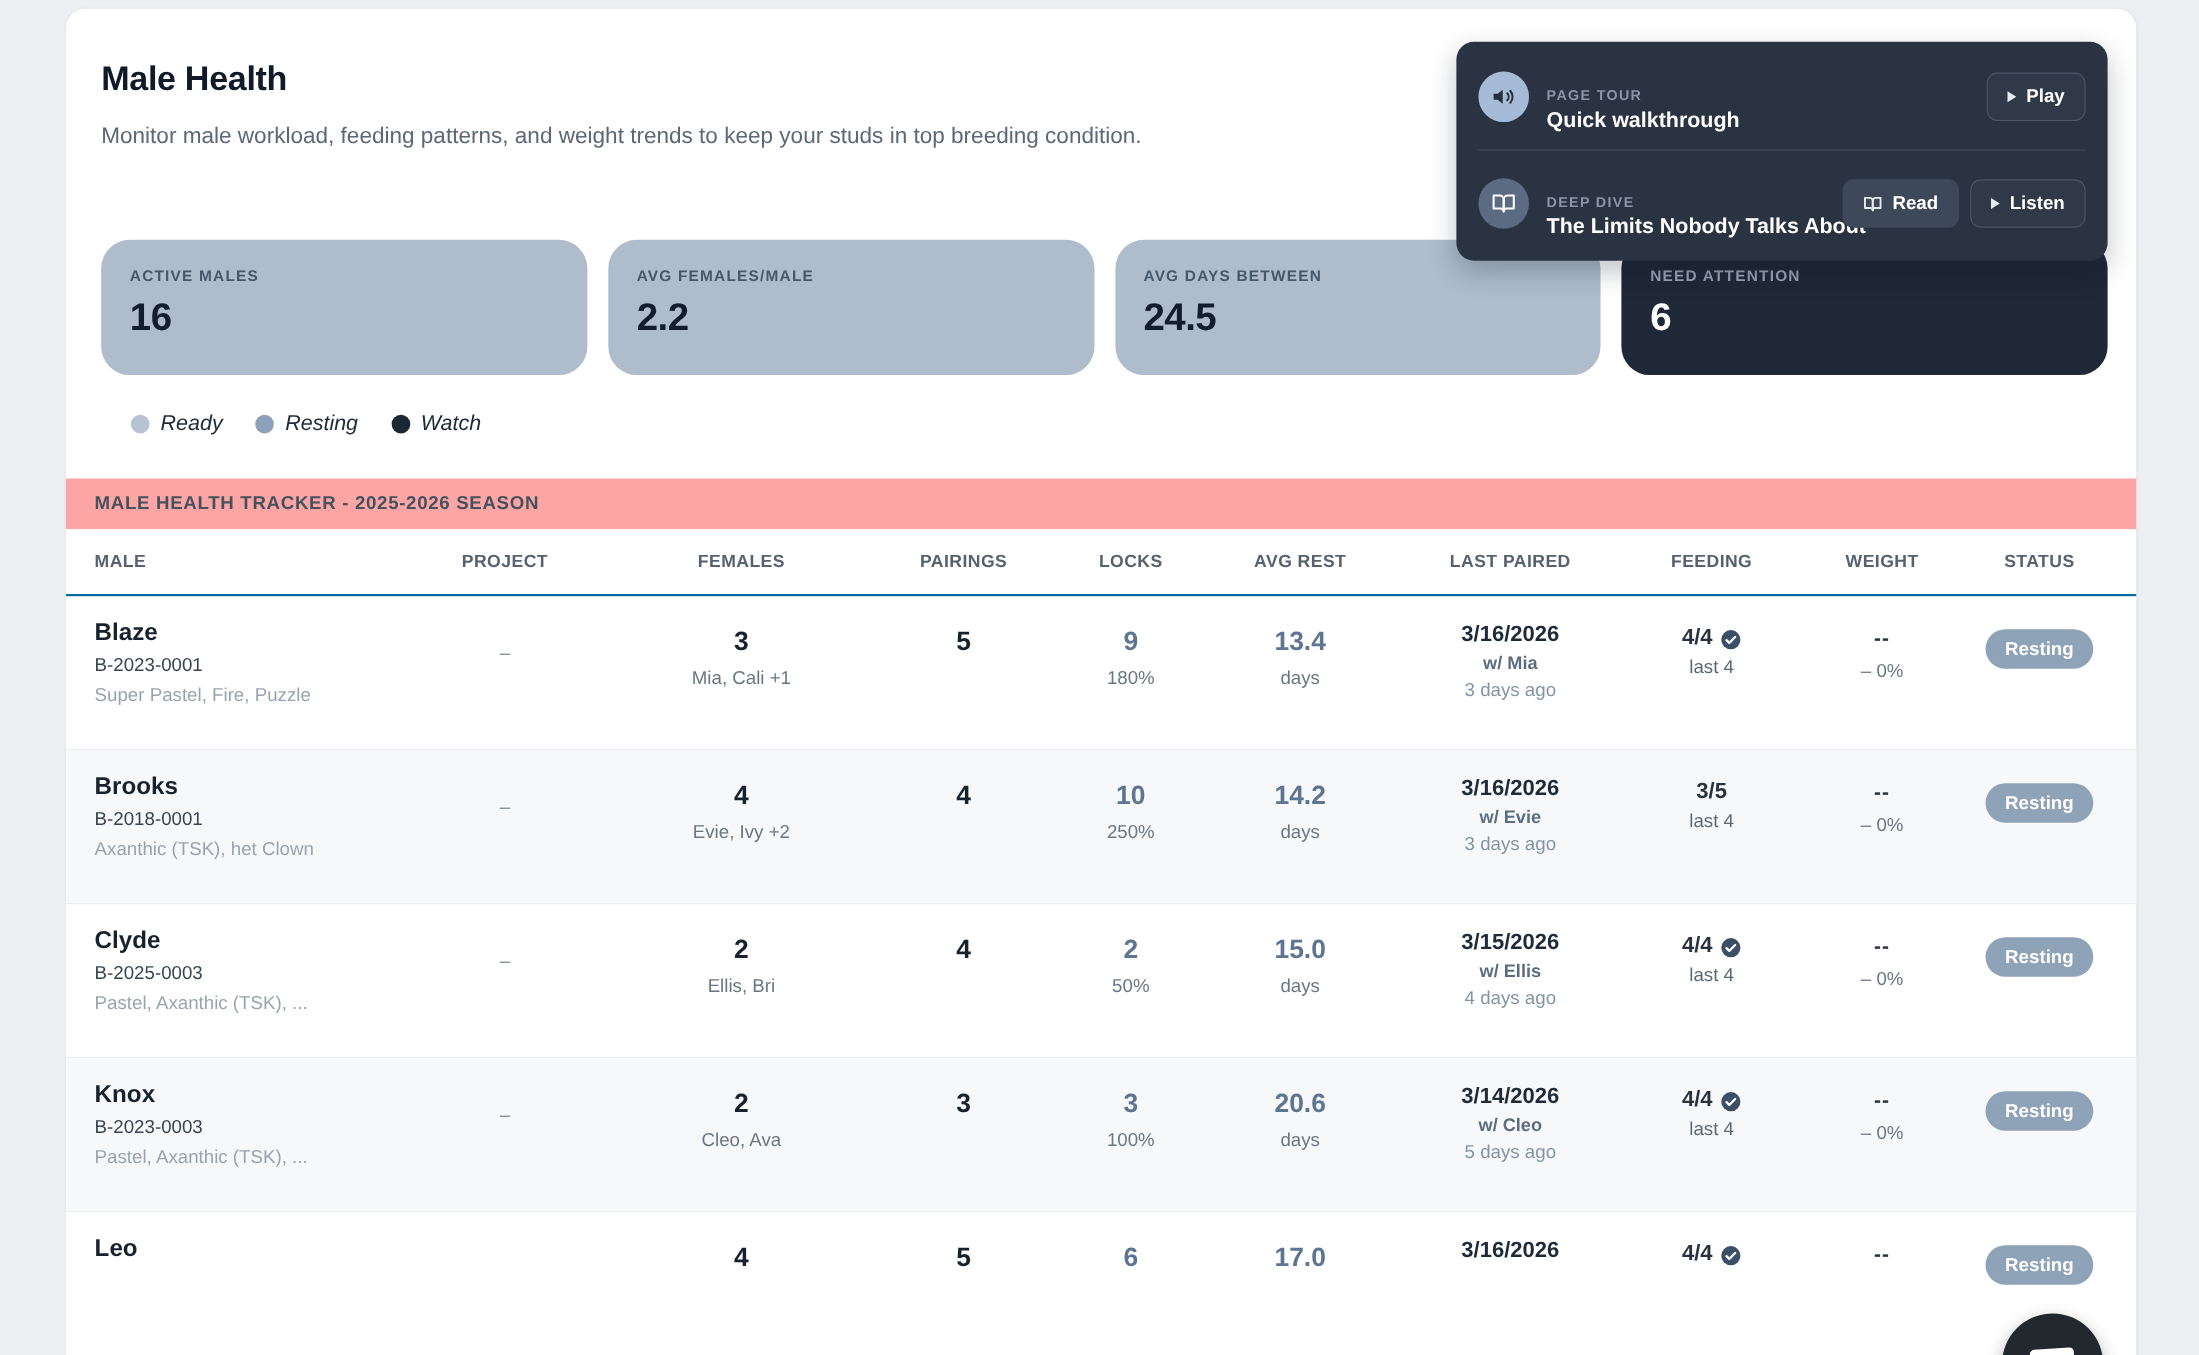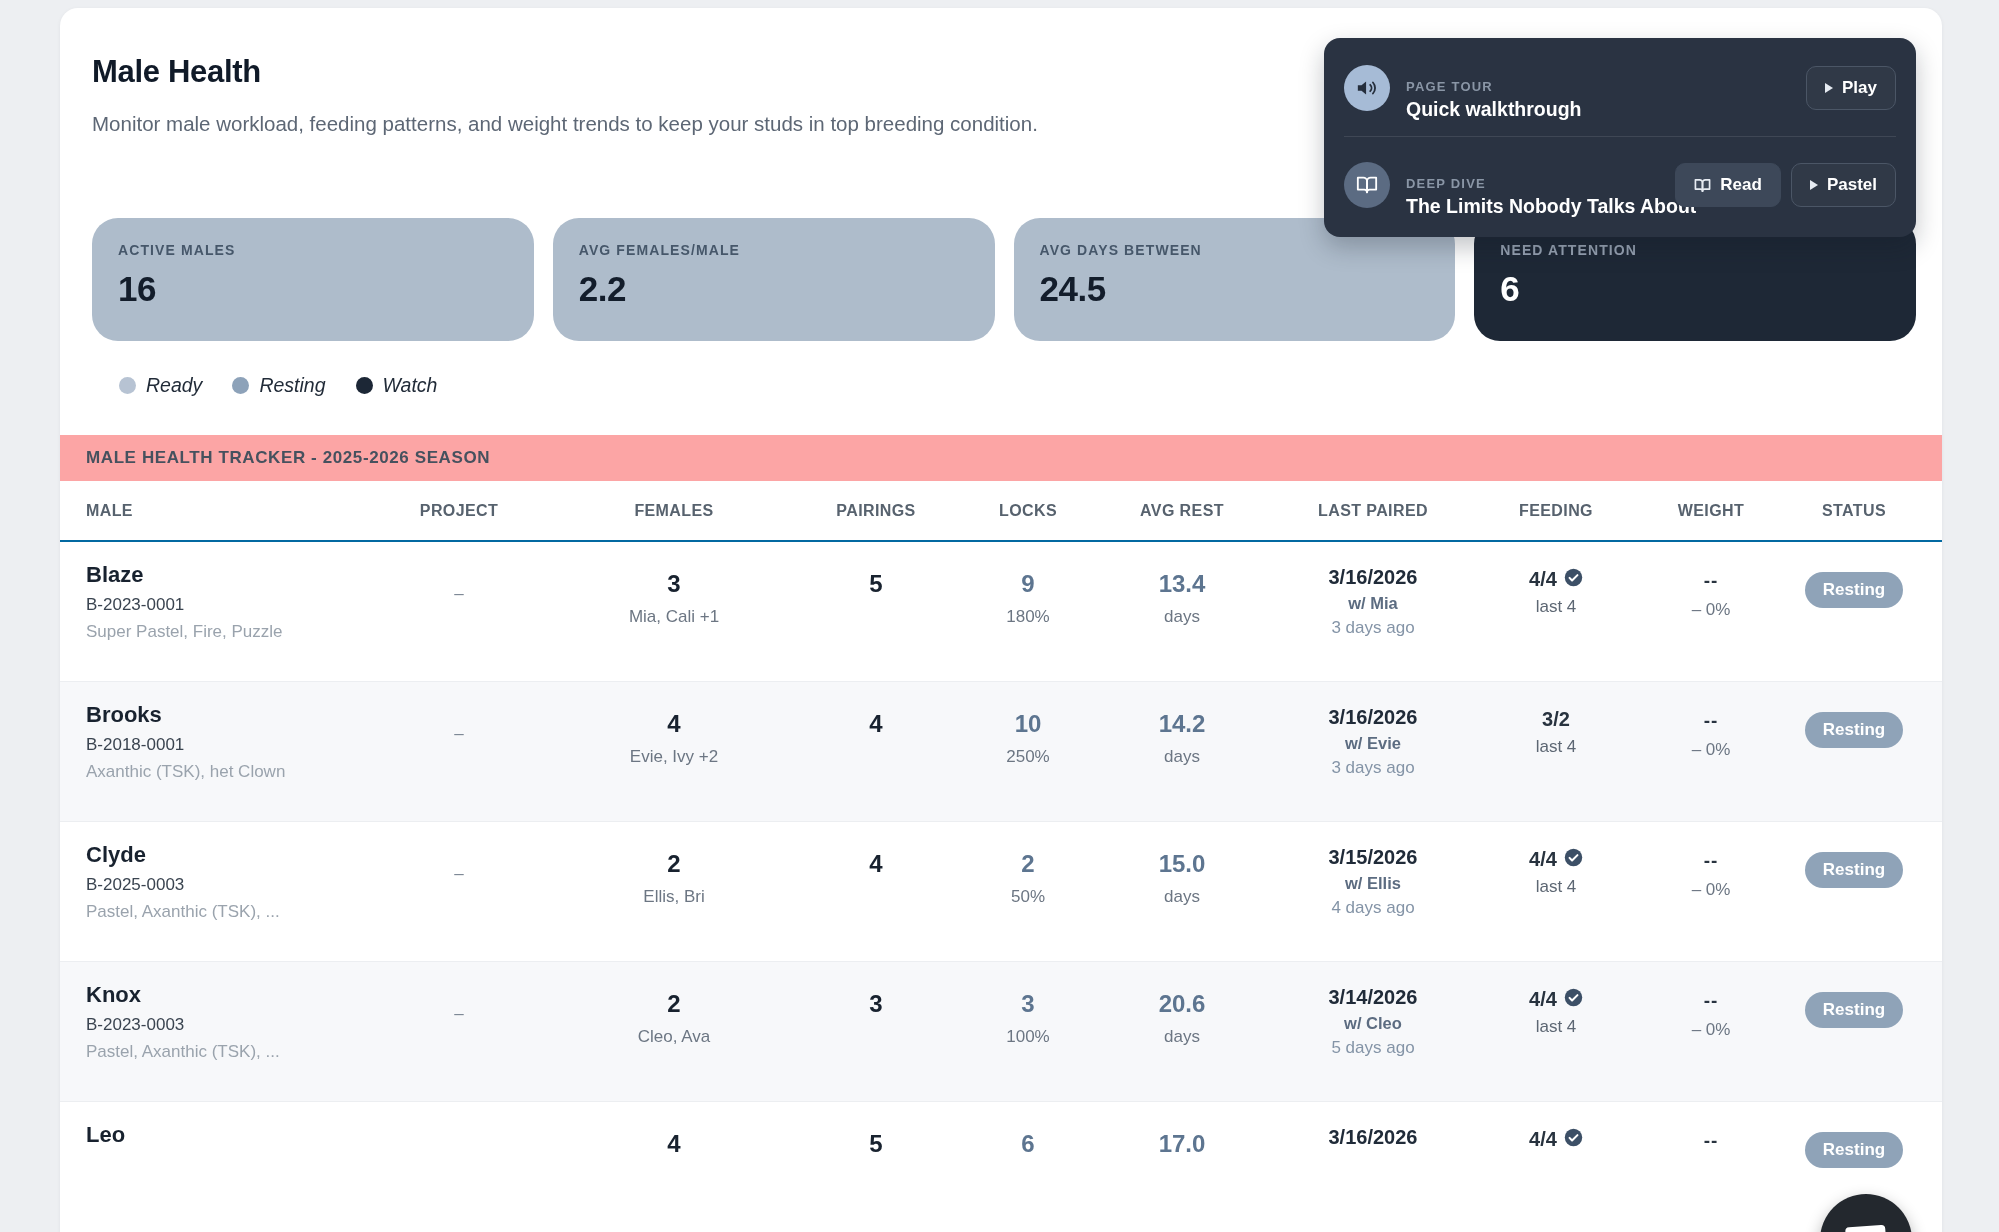--- a/index.html
+++ b/index.html
@@ -68,21 +68,21 @@
   .male-name { font-size:22px; font-weight:800; color:#18222f; }
   .male-id { margin-top:7px; font-size:17px; color:#3a4450; }
   .male-gen { margin-top:7px; font-size:17px; color:#9aa3ad; }
   .proj-dash { font-size:17px; color:#7b8694; margin-top:22px; }
   .big-num { font-size:24px; font-weight:800; color:#18222f; margin-top:8px; }
   .slate-num { font-size:24px; font-weight:800; color:#5d7590; margin-top:8px; }
   .sub { margin-top:9px; font-size:17px; color:#6c7683; }
   .lp-date { font-size:20px; font-weight:700; color:#202b39; margin-top:4px; }
   .lp-with { margin-top:5px; font-size:16.5px; font-weight:700; color:#5c6c81; }
   .lp-ago { margin-top:5px; font-size:17px; color:#8494a7; }
-  .feed-main { display:flex; align-items:flex-start; justify-content:center; gap:7px; margin-top:6px;
+  .feed-main { display:flex; align-items:flex-end; justify-content:center; gap:7px; margin-top:6px;
                font-size:20px; font-weight:700; color:#28333f; }
   .feed-sub { margin-top:6px; font-size:17px; color:#5d6773; }
   .wt-main { font-size:19px; font-weight:800; color:#28333f; margin-top:8px; letter-spacing:1px; }
   .wt-sub { margin-top:8px; font-size:17px; color:#6c7683; }
   .status-pill { display:inline-block; margin-top:10px; padding:8px 18px; border-radius:999px;
                  background:#8fa3b8; color:#ffffff; font-size:17px; font-weight:700; }
 
   
   .chat-fab { position:absolute; right:30px; bottom:-14px; width:92px; height:92px; border-radius:50%;
               background:#23282e; display:flex; align-items:center; justify-content:center;
@@ -129,21 +129,21 @@
         <div class="tour-actions">
           <div class="tour-btn solid">
             <svg width="17" height="17" viewBox="0 0 24 24" fill="none" stroke="#e6ebf2" stroke-width="2.4" stroke-linecap="round" stroke-linejoin="round">
               <path d="M2 4h6a4 4 0 014 4v12a3 3 0 00-3-3H2z"></path>
               <path d="M22 4h-6a4 4 0 00-4 4v12a3 3 0 013-3h7z"></path>
             </svg>
             <span>Read</span>
           </div>
           <div class="tour-btn">
             <span class="tri"></span>
-            <span>Pastel</span>
+            <span>Listen</span>
           </div>
         </div>
       </div>
     </div>
   </div>
 
   <div class="stats">
     <div class="stat-card">
       <div class="stat-label">ACTIVE MALES</div>
       <div class="stat-value">16</div>
@@ -273,21 +273,21 @@
         <div class="slate-num">14.2</div>
         <div class="sub">days</div>
       </div>
       <div class="td">
         <div class="lp-date">3/16/2026</div>
         <div class="lp-with">w/ Evie</div>
         <div class="lp-ago">3 days ago</div>
       </div>
       <div class="td">
         <div class="feed-main">
-          <span>3/2</span>
+          <span>3/5</span>
 
         </div>
         <div class="feed-sub">last 4</div>
       </div>
       <div class="td">
         <div class="wt-main">--</div>
         <div class="wt-sub">– 0%</div>
       </div>
       <div class="td">
         <span class="status-pill">Resting</span>

